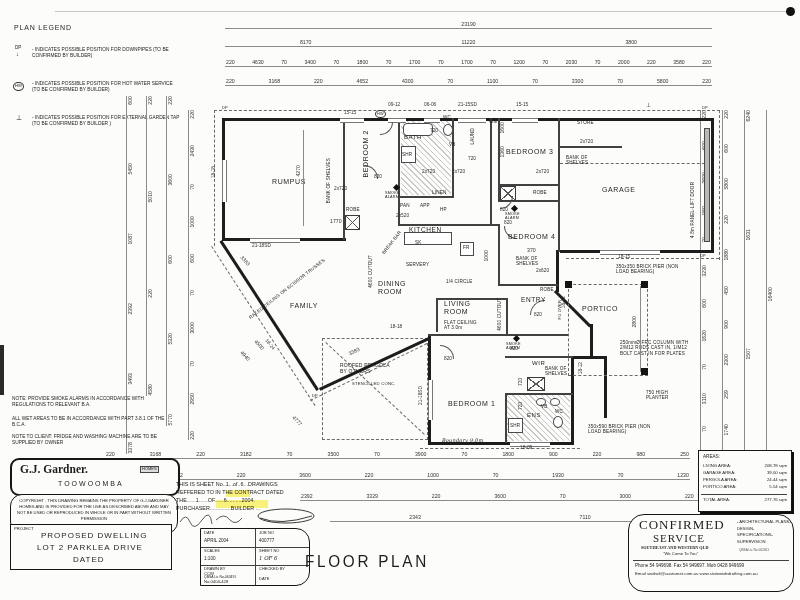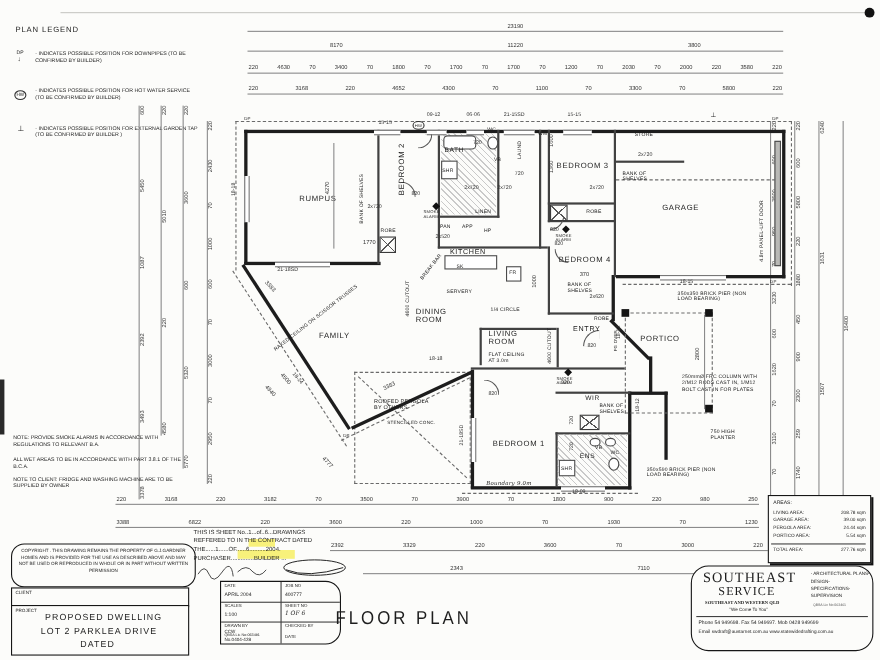--- a/index.html
+++ b/index.html
@@ -426,27 +426,32 @@
   <div class="lbl dm dia" style="left:257px;top:339px;transform:rotate(48deg)">4500</div>
   <div class="lbl dm dia" style="left:243px;top:255px;transform:rotate(48deg)">3383</div>
   <div class="lbl dm dia" style="left:348px;top:352px;transform:rotate(-26deg)">3383</div>
   <div class="lbl dm vert" style="left:500px;top:122px">1600</div>
   <div class="lbl dm vert" style="left:500px;top:146px">1360</div>
 
   <div class="lbl wrap note" style="left:12px;top:396px;width:155px">NOTE: PROVIDE SMOKE ALARMS IN ACCORDANCE WITH REGULATIONS TO RELEVANT B.A.</div>
   <div class="lbl wrap note" style="left:12px;top:416px;width:155px">ALL WET AREAS TO BE IN ACCORDANCE WITH PART 3.8.1 OF THE B.C.A.</div>
   <div class="lbl wrap note" style="left:12px;top:434px;width:155px">NOTE TO CLIENT: FRIDGE AND WASHING MACHINE ARE TO BE SUPPLIED BY OWNER</div>
 
+  <div class="round" style="left:10px;top:458px;width:166px;height:34px;border-width:2.5px">
+    <span class="lbl serif" style="left:8px;top:3px;font-size:11.5px;font-weight:bold">G.J. Gardner.</span>
+    <span class="lbl" style="left:128px;top:6px;font-size:4px;border:1px solid #444;background:#ddd;padding:0 1px">HOMES</span>
+    <span class="lbl" style="left:46px;top:20px;font-size:7px;letter-spacing:2px">TOOWOOMBA</span>
+  </div>
   <div class="round" style="left:10px;top:494px;width:166px;height:38px;border-radius:12px">
     <span class="lbl wrap" style="left:5px;top:3px;width:156px;font-size:4.2px;text-align:center;line-height:1.4">COPYRIGHT . THIS DRAWING REMAINS THE PROPERTY OF G.J.GARDNER HOMES AND IS PROVIDED FOR THE USE AS DESCRIBED ABOVE AND MAY NOT BE USED OR REPRODUCED IN WHOLE OR IN PART WITHOUT WRITTEN PERMISSION</span>
   </div>
   <div class="box" style="left:10px;top:534px;width:160px;height:16px">
     <span class="lbl" style="left:3px;top:2px;font-size:4.2px">CLIENT</span>
   </div>
-  <div class="box" style="left:10px;top:550px;width:160px;height:44px">
+  <div class="box" style="left:10px;top:524px;width:160px;height:44px">
     <span class="lbl" style="left:3px;top:2px;font-size:4.2px">PROJECT</span>
     <span class="lbl" style="left:30px;top:6px;font-size:8px;letter-spacing:1px">PROPOSED DWELLING</span>
     <span class="lbl" style="left:26px;top:18px;font-size:8px;letter-spacing:1px">LOT 2 PARKLEA DRIVE</span>
     <span class="lbl" style="left:62px;top:30px;font-size:8px;letter-spacing:1px">DATED</span>
   </div>
 
   <div class="hl" style="left:216px;top:500px;width:52px;height:8px"></div>
   <div class="hl" style="left:226px;top:490px;width:24px;height:7px"></div>
   <div class="lbl" style="left:176px;top:481px;font-size:5.4px">THIS IS SHEET No..1...of..6...DRAWINGS</div>
   <div class="lbl" style="left:176px;top:489px;font-size:5.4px">REFFERED TO IN THE CONTRACT DATED</div>
@@ -489,21 +494,21 @@
     <span class="lbl" style="left:4px;top:27px;font-size:4.3px">PERGOLA AREA:</span>
     <span class="lbl" style="right:4px;top:27px;font-size:4.3px">24.44 sqm</span>
     <span class="lbl" style="left:4px;top:34px;font-size:4.3px">PORTICO AREA:</span>
     <span class="lbl" style="right:4px;top:34px;font-size:4.3px">5.54 sqm</span>
     <div class="part" style="left:2px;top:43px;width:86px;height:1px"></div>
     <span class="lbl" style="left:4px;top:47px;font-size:4.3px">TOTAL AREA:</span>
     <span class="lbl" style="right:4px;top:47px;font-size:4.3px">277.76 sqm</span>
   </div>
 
   <div class="round" style="left:628px;top:514px;width:164px;height:76px;border-radius:16px">
-    <span class="lbl serif" style="left:10px;top:3px;font-size:13px;letter-spacing:1px">SOUTHEAST</span>
+    <span class="lbl serif" style="left:10px;top:3px;font-size:13px;letter-spacing:1px">CONFIRMED</span>
     <span class="lbl serif" style="left:24px;top:17px;font-size:11px;letter-spacing:1px">SERVICE</span>
     <span class="lbl serif" style="left:12px;top:31px;font-size:4.2px;font-weight:bold">SOUTHEAST AND WESTERN QLD</span>
     <span class="lbl" style="left:34px;top:37px;font-size:4.2px">"We Come To You"</span>
     <div class="lbl" style="left:108px;top:4px;font-size:4.2px;line-height:1.6;white-space:normal;width:54px"><span>- ARCHITECTURAL PLANS</span><span>- DESIGN</span><span>- SPECIFICATIONS</span><span>- SUPERVISION</span></div>
     <span class="lbl" style="left:110px;top:34px;font-size:3.2px;color:#555">QBSA Lic No 062461</span>
     <div class="part" style="left:4px;top:45px;width:156px;height:1px"></div>
     <span class="lbl" style="left:6px;top:48px;font-size:4.6px">Phone 54 949698.  Fax 54 949697.  Mob 0428 949699</span>
     <span class="lbl" style="left:6px;top:57px;font-size:4.3px">Email swdraft@austarnet.com.au  www.statewidedrafting.com.au</span>
   </div>
 

